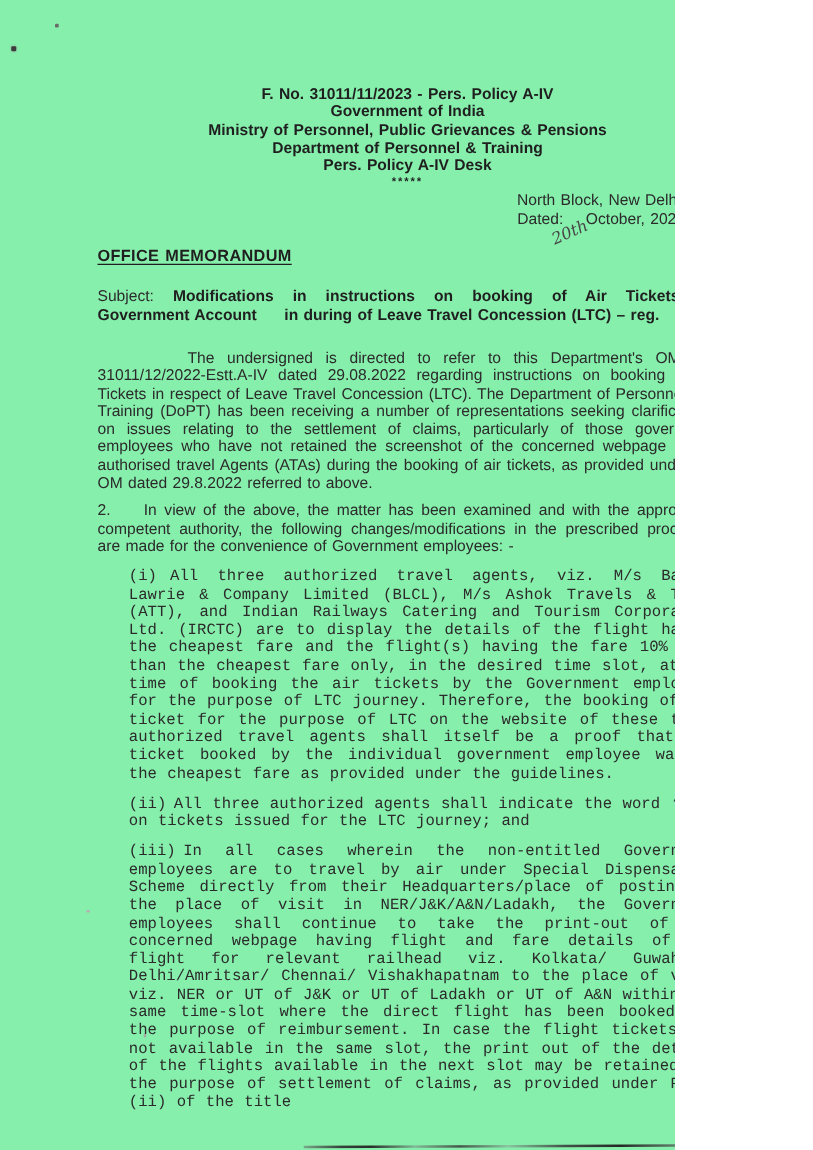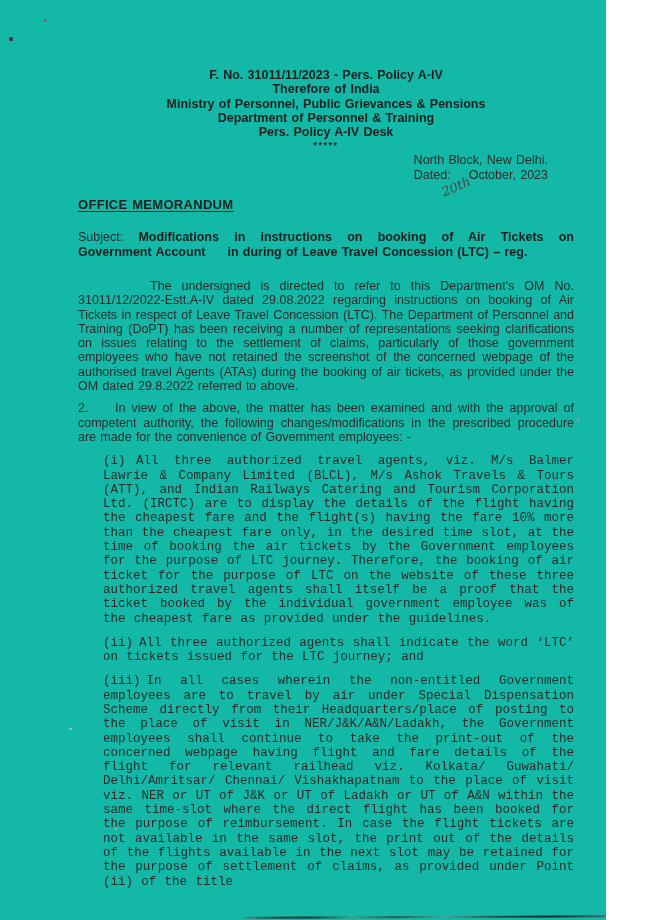--- a/index.html
+++ b/index.html
@@ -1,20 +1,20 @@
 <!DOCTYPE html>
 <html><head>
 <meta charset="utf-8">
 <style>
   html, body { margin: 0; padding: 0; background: #ffffff; }
   .page {
     position: relative;
-    width: 606px;
+    width: 540px;
     height: 920px;
-    background: #14b8a6;
+    background: #86efac;
     overflow: hidden;
     font-family: "Liberation Sans", sans-serif;
     color: #2b2b2b;
     -webkit-font-smoothing: antialiased;
   }
   .content {
     position: absolute;
     left: 78px;
     top: 68px;
     width: 496px;
@@ -139,21 +139,21 @@
 
   <span class="speck speck-1"></span>
   <span class="speck speck-2"></span>
   <span class="speck speck-3"></span>
   <span class="speck speck-4"></span>
   <span class="speck speck-5"></span>
 
   <div class="content">
 
     <div class="hdr-line">F. No. 31011/11/2023 - Pers. Policy A-IV</div>
-    <div class="hdr-line">Therefore of India</div>
+    <div class="hdr-line">Government of India</div>
     <div class="hdr-line">Ministry of Personnel, Public Grievances &amp; Pensions</div>
     <div class="hdr-line">Department of Personnel &amp; Training</div>
     <div class="hdr-line">Pers. Policy A-IV Desk</div>
     <div class="stars">*****</div>
 
     <div class="place-date">
       <div>North Block, New Delhi.</div>
       <div>
         <span>Dated:</span><span class="hw-gap"><span class="hw">20th</span></span><span>October, 2023</span>
       </div>

